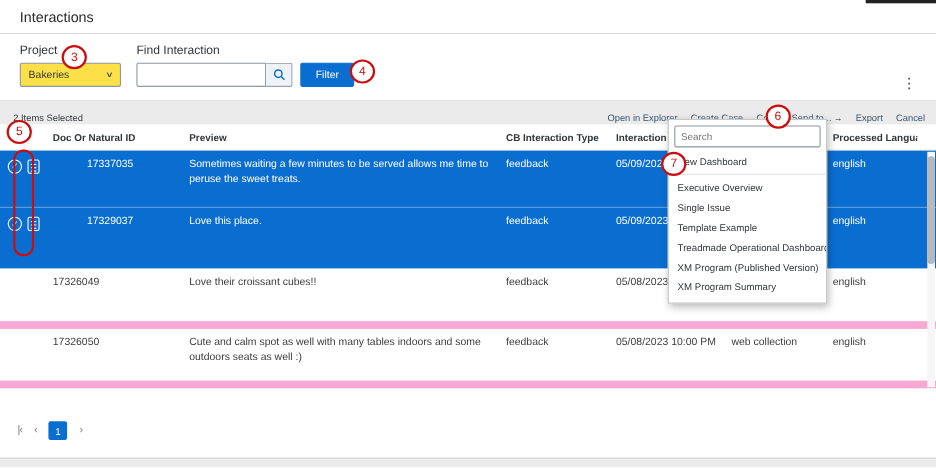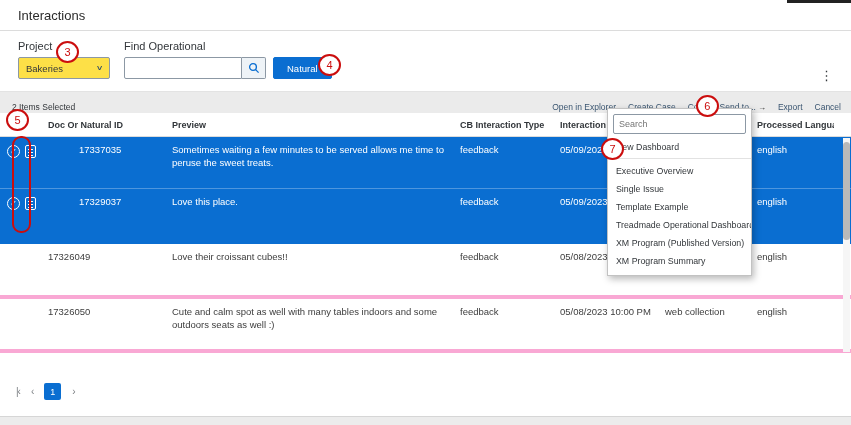--- a/index.html
+++ b/index.html
@@ -27,21 +27,21 @@
     justify-content:space-between; padding:8px 10px 0 12px; font-size:8.5px; }
   .toolbar-status { color:#32363a; }
   .toolbar-actions { display:flex; align-items:center; gap:12px; }
   .toolbar-action { color:#3a5570; cursor:pointer; position:relative; white-space:nowrap; }
   .send-arrow { font-size:8px; margin-left:2px; color:#1f1f1f; }
 
   .table { position:relative; }
   .grid { display:grid; grid-template-columns:44px 124px 288px 100px 105px 92px 1fr; padding-right:17px; }
   .thead { height:24px; align-items:center; border-bottom:1px solid #dcdcdc; }
   .th { font-size:9px; font-weight:bold; padding:0 4px; white-space:nowrap; overflow:hidden; }
-  .trow { border-bottom:4px solid #f9a8d4; }
+  .trow { border-bottom:7px solid #f9a8d4; }
   .trow .cell { font-size:9.5px; padding:7px 4px 0; line-height:1.35; color:#3c3c3c; }
   .r1 { height:52px; } .r2 { height:55px; } .r3 { height:55px; } .r4 { height:54px; }
   .trow.selected { background:#0a6ed1; border-bottom:none; }
   .trow.selected .cell { color:#fff; }
   .r1.selected { border-bottom:1px solid rgba(255,255,255,.28); }
   .selected .id-cell { font-weight:normal;margin-left:31px; }
   .sel-cell { display:flex; gap:5px; padding:8px 0 0 7px !important; }
   .circle-check { width:13px; height:13px; border:1px solid #fff; border-radius:50%; color:#fff; font-size:8px;
     line-height:11px; text-align:center; flex:none; }
   .doc-icon { width:11px; height:13px; border:1px solid #fff; border-radius:2px; position:relative; flex:none; }
@@ -85,30 +85,30 @@
 
 <div class="filter-bar">
   <div>
     <span class="field-label">Project</span>
     <div class="select-box">
       <span>Bakeries</span>
       <span class="select-chevron">∨</span>
     </div>
   </div>
   <div>
-    <span class="field-label">Find Operational</span>
+    <span class="field-label">Find Interaction</span>
     <div class="find-row">
       <input class="text-input" value="" style="">
       <span class="search-btn">
         <svg class="search-icon-svg" viewBox="0 0 12 12">
           <circle cx="5" cy="5" r="3.4" fill="none" stroke="#0a6ed1" stroke-width="1.3"></circle>
           <line x1="7.6" y1="7.6" x2="10.6" y2="10.6" stroke="#0a6ed1" stroke-width="1.3"></line>
         </svg>
       </span>
-      <button class="filter-btn">Natural</button>
+      <button class="filter-btn">Filter</button>
     </div>
   </div>
   <span class="overflow-btn">⋮</span>
 </div>
 
 <div class="toolbar">
   <span class="toolbar-status">2 Items Selected</span>
   <div class="toolbar-actions">
     <span class="toolbar-action">Open in Explorer</span>
     <span class="toolbar-action">Create Case</span>

